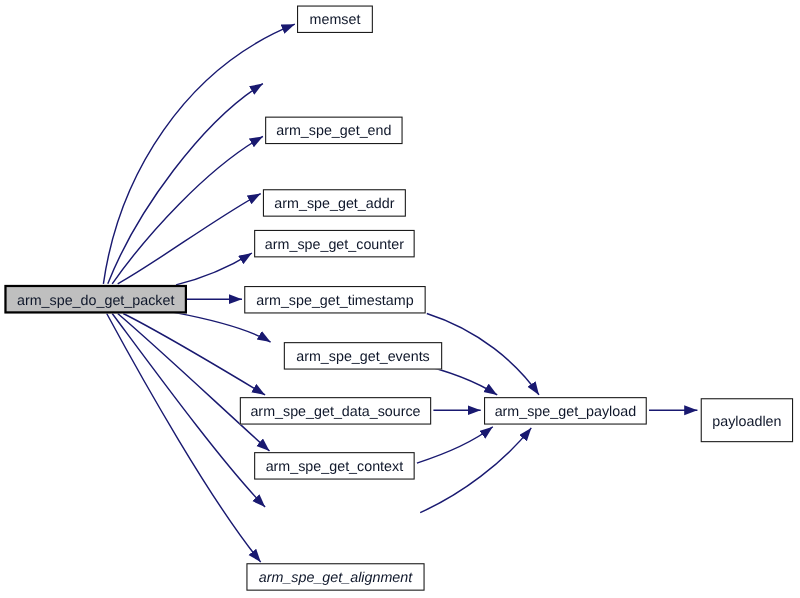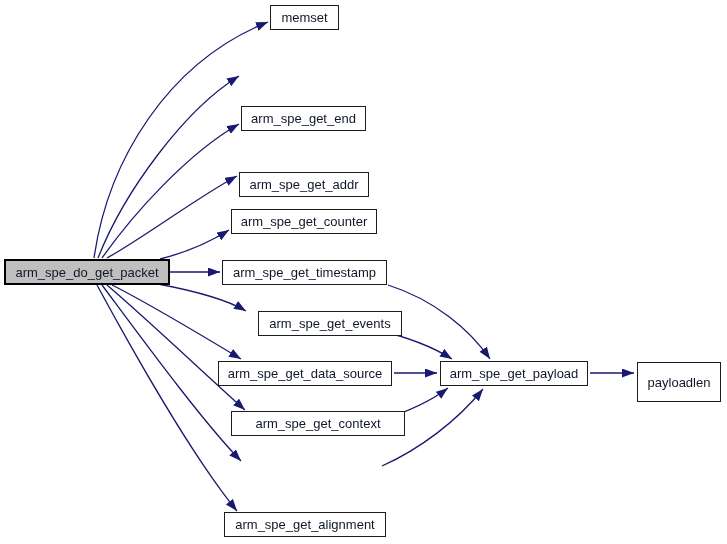--- a/index.html
+++ b/index.html
@@ -80,22 +80,22 @@
   <div class="node" style="left:239px; top:172px; width:130px; height:25px;">arm_spe_get_addr</div>
 
   <div class="node" style="left:231px; top:209px; width:146px; height:25px;">arm_spe_get_counter</div>
 
   <div class="node" style="left:222px; top:260px; width:165px; height:25px;text-align:right;">arm_spe_get_timestamp</div>
 
   <div class="node" style="left:232px; top:311px; width:144px; height:25px;margin-left:26px;">arm_spe_get_events</div>
 
   <div class="node" style="left:218px; top:361px; width:174px; height:25px;">arm_spe_get_data_source</div>
 
-  <div class="node" style="left:231px; top:411px; width:174px; height:25px;">arm_spe_get_context</div>
+  <div class="node" style="left:231px; top:411px; width:146px; height:25px;">arm_spe_get_context</div>
 
 
-  <div class="node" style="left:224px; top:512px; width:162px; height:25px;">arm_spe_get_alignment</div>
+  <div class="node" style="left:224px; top:512px; width:162px; height:25px;font-style:italic;">arm_spe_get_alignment</div>
 
   <div class="node" style="left:440px; top:361px; width:148px; height:25px;">arm_spe_get_payload</div>
 
   <div class="node" style="left:637px; top:362px; width:84px; height:40px;">payloadlen</div>
 
 </div>
 
 </body></html>

